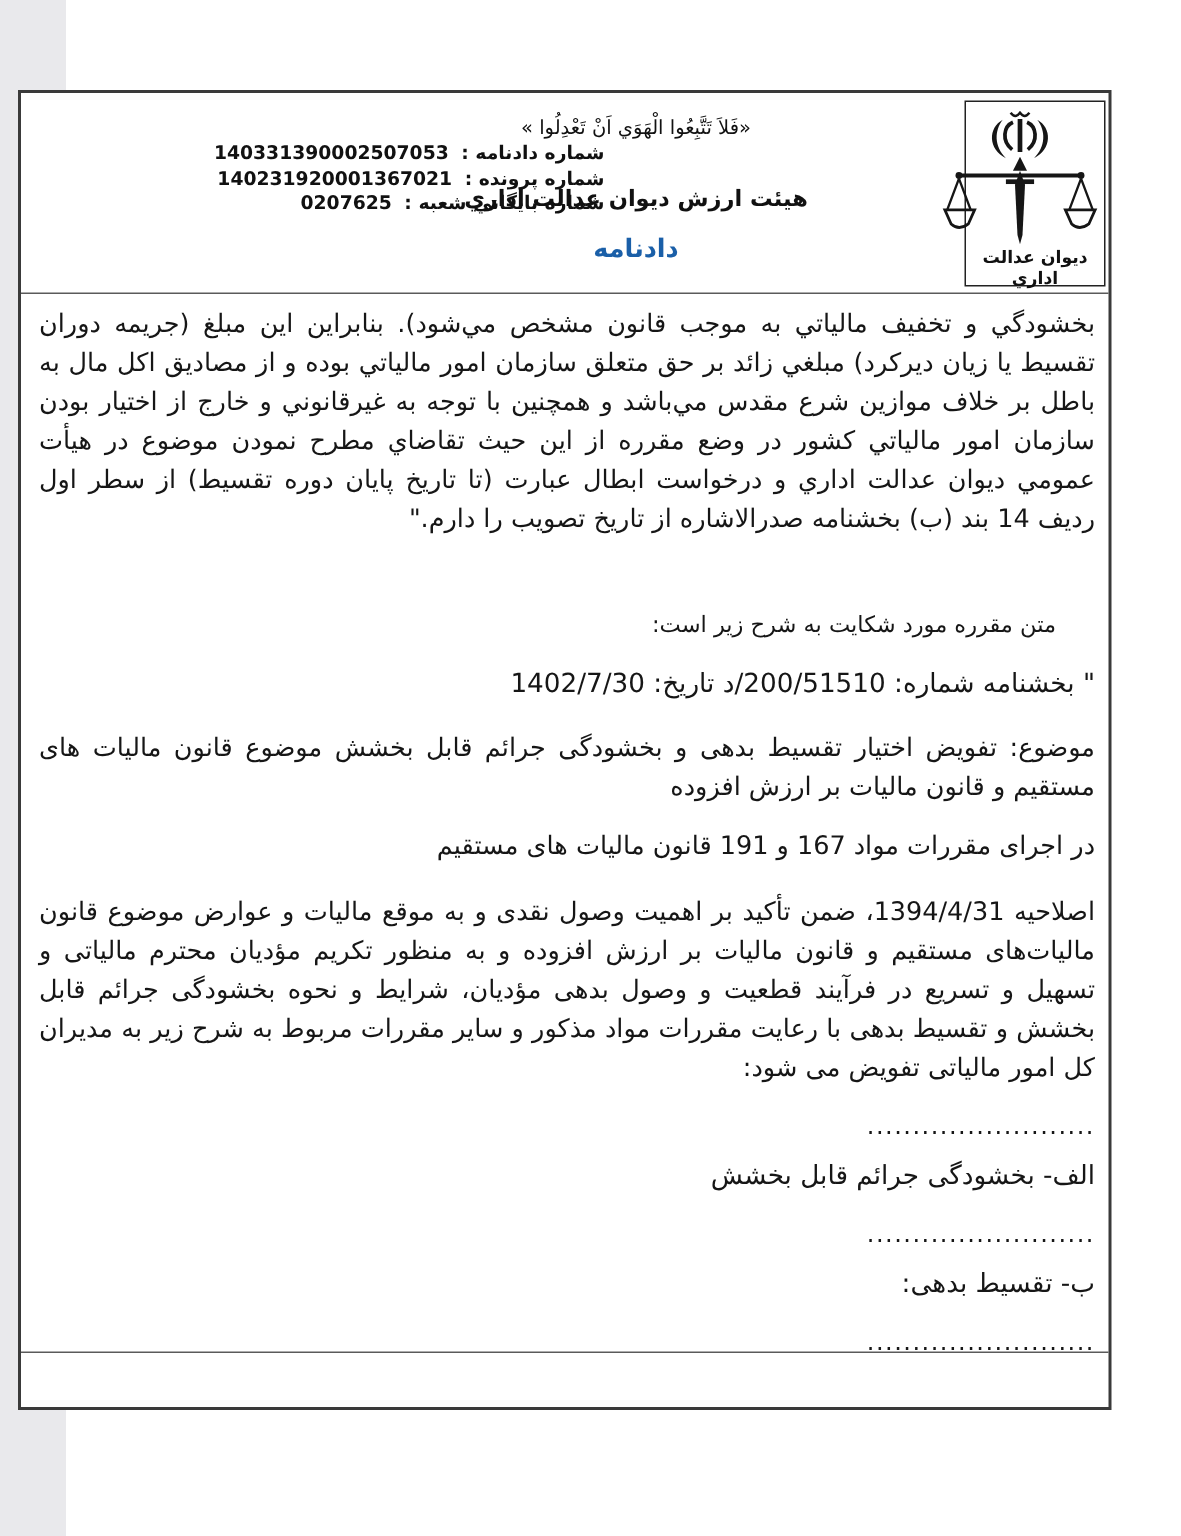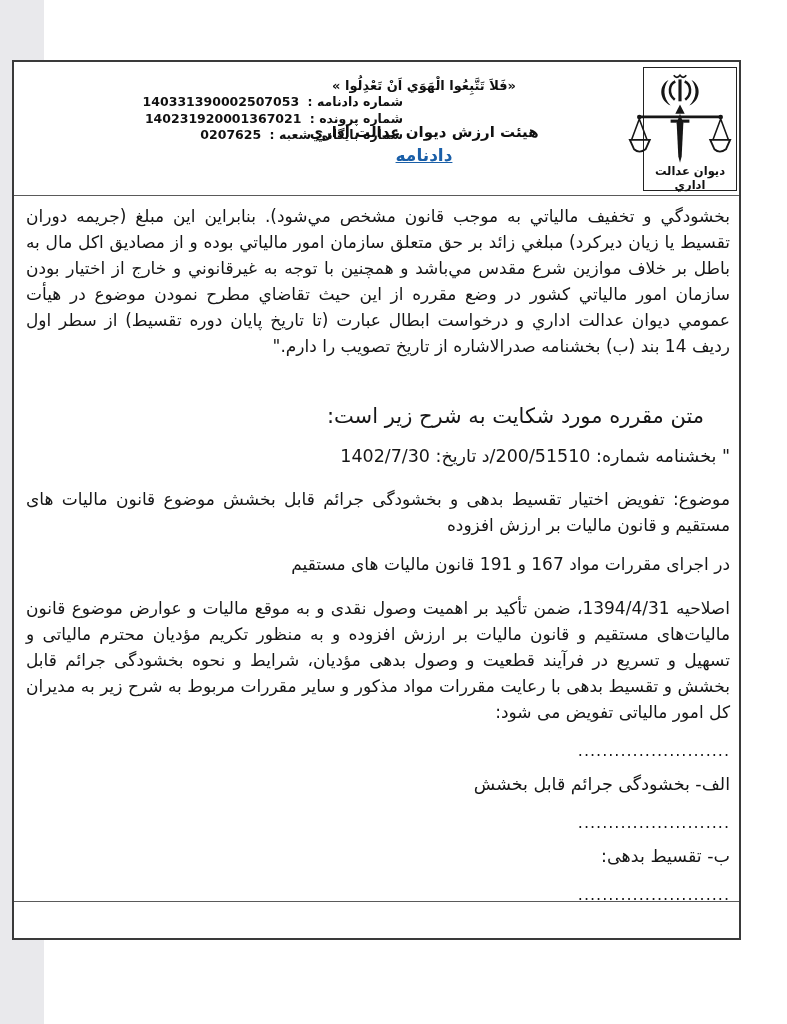--- a/index.html
+++ b/index.html
@@ -8,31 +8,31 @@
   .scan-strip { position:absolute; top:0; left:0; width:44px; height:1024px; background:#e9e9ec; }
   .doc { position:absolute; top:60px; right:46px; left:46px; width:729px; height:880px;
          background:#fff; border:2px solid #3a3a3a; right:auto; left:12px; direction:rtl; }
   
   .doc-header { position:relative; height:134px; border-bottom:1.5px solid #5a5a5a; }
   .logo-box { position:absolute; top:5px; right:2px; width:94px; height:124px;
               border:1.5px solid #222; padding:2px 2px 0 2px; text-align:center; }
   .logo-box svg { display:block; margin:0 auto; }
   .logo-caption { font-size:11.5px; font-weight:bold; color:#111; margin-top:-2px; }
   .center-block { position:absolute; top:16px; right:150px; width:330px; text-align:center; color:#111; }
-  .verse { font-size:13px; font-weight:bold; letter-spacing:0.5px; }
+  .verse { font-size:13px; font-weight:normal; letter-spacing:0.5px; }
   .assembly { margin-top:30px; font-size:15px; font-weight:bold; }
-  .doc-type { margin-top:4px; font-size:17px; font-weight:bold; color:#1a5fa8;text-decoration:underline; }
+  .doc-type { margin-top:15px; font-size:17px; font-weight:bold; color:#1a5fa8; }
   .meta-block { position:absolute; top:32px; right:340px; width:345px; right:auto; left:44px;
                 direction:rtl; text-align:right; font-size:12.5px; font-weight:bold; color:#111; }
   .meta-row { line-height:16.5px; white-space:nowrap; }
   .meta-row .v { padding-right:4px; }
   
   .doc-body { padding:7px 9px 0 12px; direction:rtl; color:#161616; font-size:17px; }
   .para { text-align:justify; line-height:26px; }
-  .intro-line { margin-top:44px; padding-left:0; padding-right:26px; line-height:26px; font-size:21px; }
+  .intro-line { margin-top:44px; padding-left:0; padding-right:26px; line-height:26px; font-size:15px; }
   .circular-line { margin-top:13px; line-height:28px; font-size:17.5px; }
   .subject { margin-top:16px; }
   .exec-line { margin-top:13px; line-height:27px; }
   .amend { margin-top:17px; }
   .dots-line { margin-top:15px; text-align:right; font-size:16px; letter-spacing:1px; line-height:22px; }
   .item-line { margin-top:9px; font-size:17.5px; line-height:26px; }
   
   .doc-footer { position:absolute; left:0; right:0; bottom:0; height:37px;
                 border-top:1.5px solid #5a5a5a; text-align:center; padding-top:2px; }
   .certify { font-size:11.5px; font-weight:bold; color:#1a5fa8; line-height:15px; }

